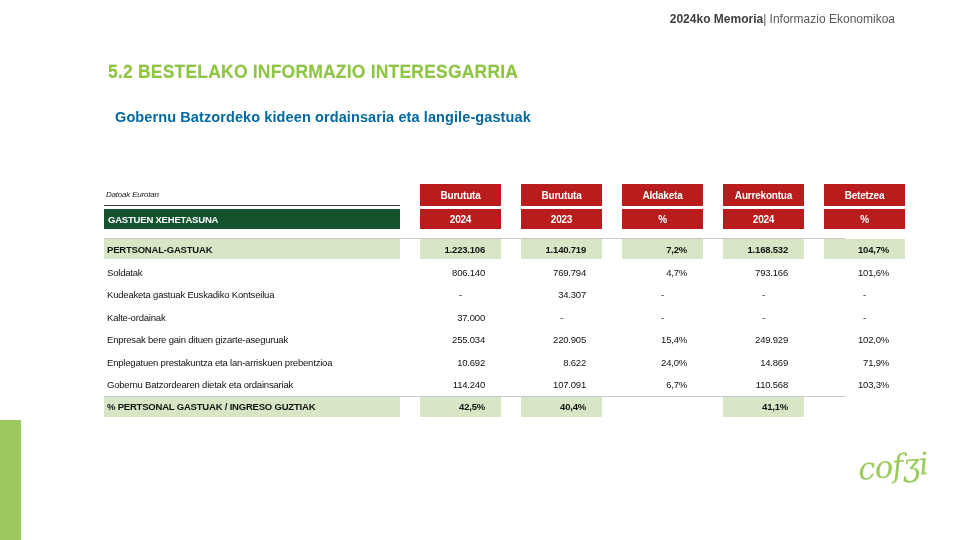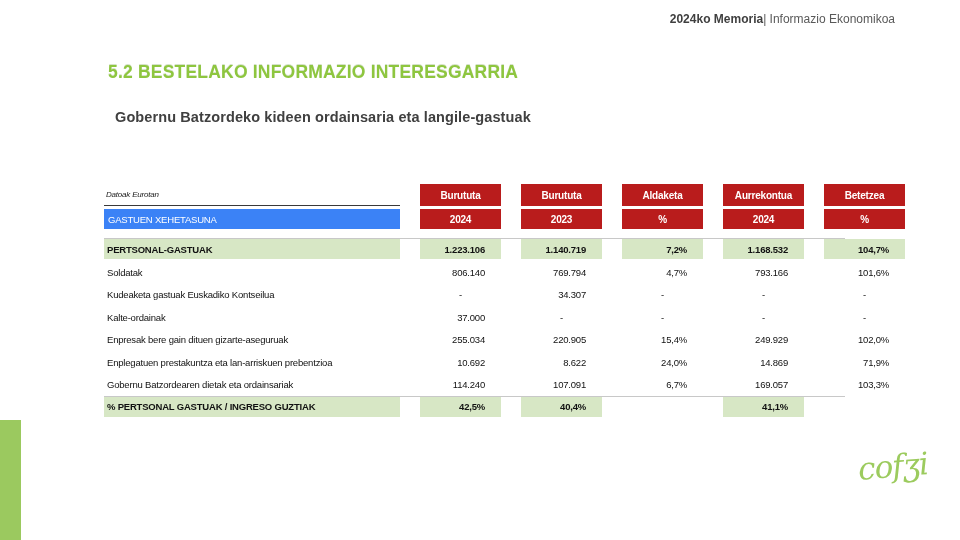--- a/index.html
+++ b/index.html
@@ -11,31 +11,31 @@
   .page-header{position:absolute;top:12px;right:65px;font-size:12px;color:#595959;}
   .page-header .ph-bold{font-weight:bold;color:#3f3f3f;}
   
   .title{
     position:absolute;left:108px;top:62px;margin:0;
     font-size:17.5px;font-weight:bold;color:#8EC63F;letter-spacing:.2px;
     text-shadow:0 -1px 0 rgba(90,138,42,.25);
   }
   .subtitle{
     position:absolute;left:115px;top:109px;margin:0;
-    font-size:14.5px;font-weight:bold;color:#404040;letter-spacing:.1px;
+    font-size:14.5px;font-weight:bold;color:#0369a1;letter-spacing:.1px;
   }
   
   .tbl{position:absolute;left:104px;top:184px;width:741px;letter-spacing:-0.2px;}
   .trow{display:grid;grid-template-columns:296px 81px 81px 81px 81px 81px;column-gap:20px;align-items:center;}
   .thead1{height:22px;margin-bottom:3px;}
   .thead2{height:20px;margin-bottom:9px;}
   .cell{height:100%;display:flex;align-items:center;box-sizing:border-box;}
   .hcell{background:#b91c1c;color:#ffffff;font-weight:bold;font-size:10px;justify-content:center;}
   .note-cell{font-style:italic;font-size:8px;color:#1a1a1a;padding-left:2px;border-bottom:1px solid #3a3a3a;}
-  .hlabel{background:#3b82f6;color:#ffffff;font-weight:normal;font-size:9.5px;padding-left:4px;}
+  .hlabel{background:#14532d;color:#ffffff;font-weight:bold;font-size:9.5px;padding-left:4px;}
   .drow{height:22.4px;font-size:9.5px;color:#111111;}
   .drow.hl{height:20px;margin-bottom:2.4px;border-top:1px solid #c8c8c8;font-weight:bold;}
   .drow.hl .cell{background:#D7E7C5;}
   .drow.hl .cell.nobg{background:transparent;}
   .c-label{padding-left:3px;}
   .c-num{justify-content:flex-end;padding-right:16px;}
   .c-num.dash{justify-content:center;padding-right:0;}
   
   .logo{
     position:absolute;right:32px;top:448px;
@@ -126,21 +126,21 @@
       <div class="cell c-num">24,0%</div>
       <div class="cell c-num">14.869</div>
       <div class="cell c-num">71,9%</div>
     </div>
 
     <div class="trow drow">
       <div class="cell c-label">Gobernu Batzordearen dietak eta ordainsariak</div>
       <div class="cell c-num">114.240</div>
       <div class="cell c-num">107.091</div>
       <div class="cell c-num">6,7%</div>
-      <div class="cell c-num">169.057</div>
+      <div class="cell c-num">110.568</div>
       <div class="cell c-num">103,3%</div>
     </div>
 
     <div class="trow drow hl">
       <div class="cell c-label">% PERTSONAL GASTUAK / INGRESO GUZTIAK</div>
       <div class="cell c-num">42,5%</div>
       <div class="cell c-num">40,4%</div>
       <div class="cell c-num nobg"></div>
       <div class="cell c-num">41,1%</div>
       <div class="cell c-num nobg"></div>

